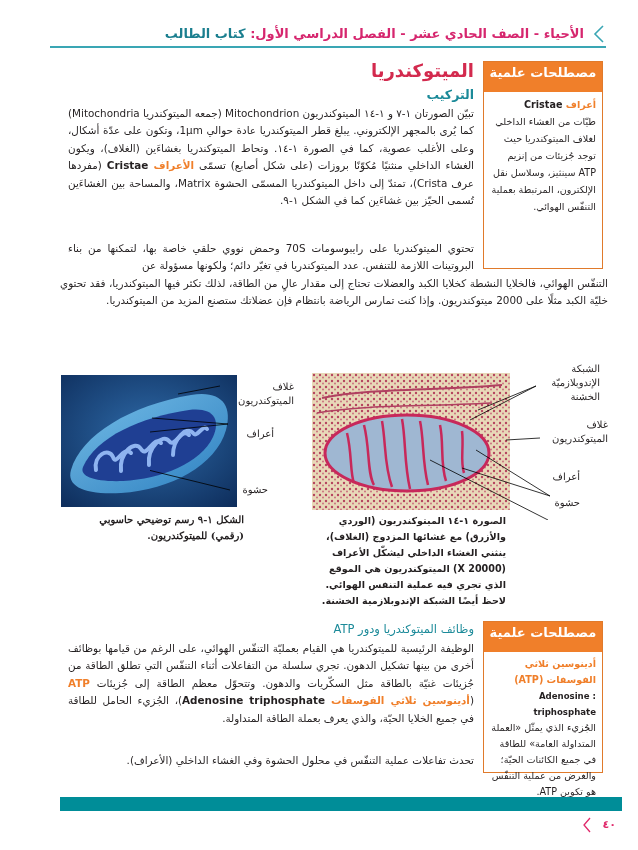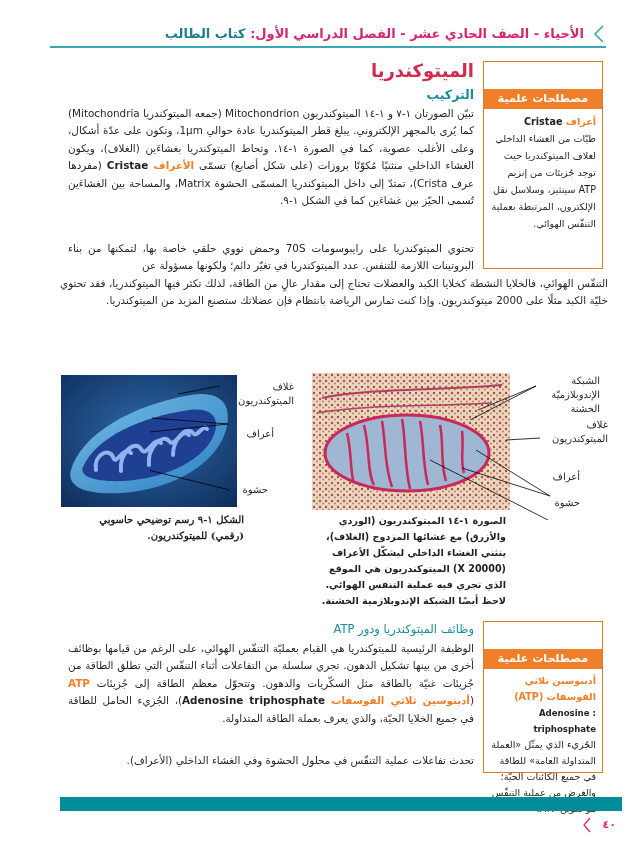--- a/index.html
+++ b/index.html
@@ -16,23 +16,22 @@
   .header .title {
     position: absolute; right: 22px; top: 2px; font-size: 13px; font-weight: bold; white-space: nowrap;
   }
   .title .pink { color: #d6266e; }
   .title .teal { color: #1b7f8f; }
 
   .termbox {
     position: absolute; border: 1px solid #e07a2b; background: #fff; box-sizing: border-box;
   }
   .termbox .tb-head {
-    background: #f07f2a; color: #fff; font-size: 11px; font-weight: bold; text-align: center;
-    padding: 3px 0 4px 0;
-    margin-top: 27px;
+    background: #f07f2a; color: #fff; font-size: 13px; font-weight: bold; text-align: center;
+    padding: 3px 0 12px 0;
   }
   .termbox .tb-body { padding: 4px 6px 6px 6px; font-size: 9.6px; line-height: 17px; }
   .orange { color: #f07f2a; font-weight: bold; }
   .bold { font-weight: bold; }
 
   .main-title {
     position: absolute; right: 164px; top: 60px; font-size: 18px; font-weight: bold; color: #d32a4e; margin-left: 24px;
   }
   .sub-title {
     position: absolute; right: 164px; top: 87px; font-size: 12.5px; font-weight: bold; color: #1b8a99;
@@ -140,21 +139,21 @@
   </svg>
 </div>
 <svg style="position:absolute; left:360px; top:380px;" width="200" height="140">
   <line x1="176" y1="6" x2="118" y2="30" stroke="#000" stroke-width="0.8"></line>
   <line x1="176" y1="6" x2="110" y2="40" stroke="#000" stroke-width="0.8"></line>
   <line x1="180" y1="58" x2="146" y2="60" stroke="#000" stroke-width="0.8"></line>
   <line x1="190" y1="116" x2="116" y2="70" stroke="#000" stroke-width="0.8"></line>
   <line x1="190" y1="116" x2="102" y2="88" stroke="#000" stroke-width="0.8"></line>
   <line x1="188" y1="140" x2="70" y2="80" stroke="#000" stroke-width="0.8"></line>
 </svg>
-<div class="label rtl" style="right:38px; top:362px; width:72px; white-space:normal;margin-top:12px;">الشبكة الإندوبلازميّة الخشنة</div>
+<div class="label rtl" style="right:38px; top:362px; width:72px; white-space:normal;">الشبكة الإندوبلازميّة الخشنة</div>
 <div class="label rtl" style="right:30px; top:418px; width:72px; white-space:normal;">غلاف الميتوكندريون</div>
 <div class="label rtl" style="right:58px; top:470px;">أعراف</div>
 <div class="label rtl" style="right:58px; top:496px;">حشوة</div>
 <div class="caption rtl" style="left:310px; top:513px; width:196px; font-size:9.6px;">الصورة ١-١٤  الميتوكندريون (الوردي والأزرق) مع غشائها المزدوج (الغلاف)، ينثني الغشاء الداخلي ليشكّل الأعراف (20000 X) الميتوكندريون هي الموقع الذي تجري فيه عملية التنفس الهوائي. لاحظ أيضًا الشبكة الإندوبلازمية الخشنة.</div>
 
 <div class="sec2-title rtl">وظائف الميتوكندريا ودور ATP</div>
 
 <div class="termbox rtl" style="left:483px; top:621px; width:120px; height:152px;">
   <div class="tb-head">مصطلحات علمية</div>
   <div class="tb-body" style="line-height:16px;">

